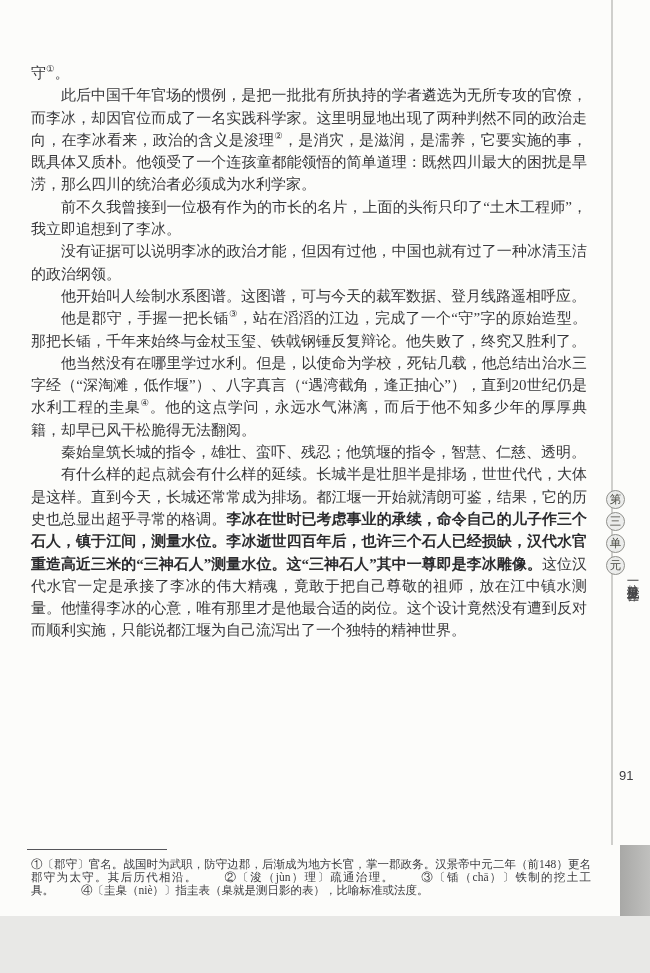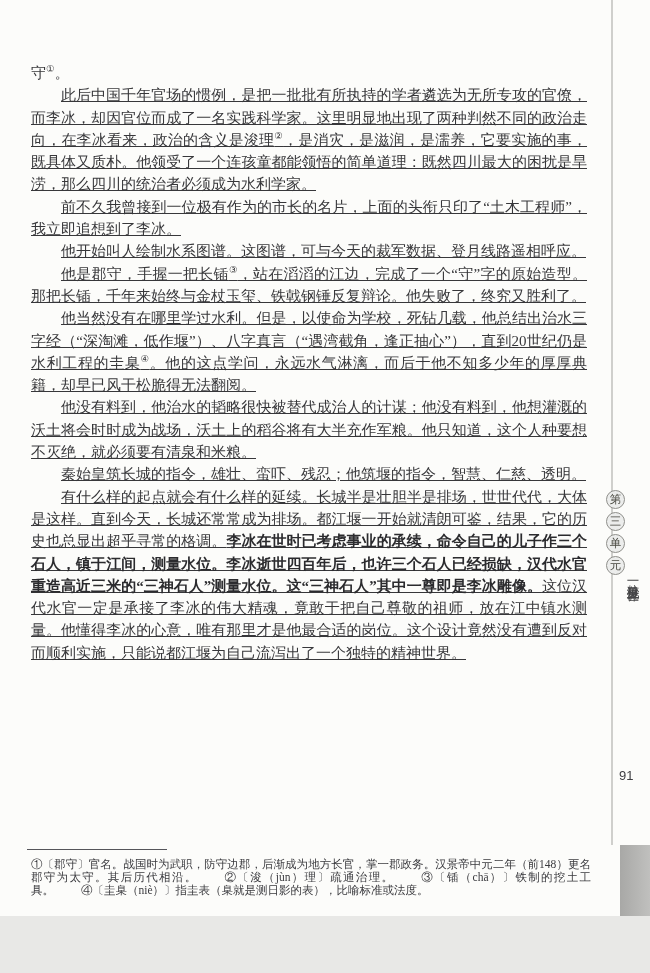--- a/index.html
+++ b/index.html
@@ -15,21 +15,21 @@
     color: var(--ink, #37373a);
   }
 
   .body-text {
     position: absolute;
     left: 31px; top: 62px; width: 556px;
     font-size: 15px; line-height: 22.3px;
     text-align: justify;
   }
   .para { text-align: justify; }
-  .para.indent { text-indent: 2em; text-decoration: underline; }
+  .para.indent { text-indent: 2em; }
   .para sup {
     font-size: 9.5px;
     vertical-align: super;
     line-height: 0;
   }
   .para .bold { font-weight: bold; color: #2b2b2e; }
 
   .footnote-sep {
     position: absolute;
     left: 27px; top: 849px; width: 140px; height: 0;
@@ -88,24 +88,24 @@
 </style>
 </head>
 <body>
 
 <div class="page">
 
   <main class="body-text">
       <p class="para"><span>守</span><sup>①</sup><span>。</span></p>
       <p class="para indent"><span>此后中国千年官场的惯例，是把一批批有所执持的学者遴选为无所专攻的官僚，而李冰，却因官位而成了一名实践科学家。这里明显地出现了两种判然不同的政治走向，在李冰看来，政治的含义是浚理</span><sup>②</sup><span>，是消灾，是滋润，是濡养，它要实施的事，既具体又质朴。他领受了一个连孩童都能领悟的简单道理：既然四川最大的困扰是旱涝，那么四川的统治者必须成为水利学家。</span></p>
       <p class="para indent"><span>前不久我曾接到一位极有作为的市长的名片，上面的头衔只印了“土木工程师”，我立即追想到了李冰。</span></p>
+      <p class="para indent"><span>没有证据可以说明李冰的政治才能，但因有过他，中国也就有过了一种冰清玉洁的政治纲领。</span></p>
       <p class="para indent"><span>他开始叫人绘制水系图谱。这图谱，可与今天的裁军数据、登月线路遥相呼应。</span></p>
       <p class="para indent"><span>他是郡守，手握一把长锸</span><sup>③</sup><span>，站在滔滔的江边，完成了一个“守”字的原始造型。那把长锸，千年来始终与金杖玉玺、铁戟钢锤反复辩论。他失败了，终究又胜利了。</span></p>
       <p class="para indent"><span>他当然没有在哪里学过水利。但是，以使命为学校，死钻几载，他总结出治水三字经（“深淘滩，低作堰”）、八字真言（“遇湾截角，逢正抽心”），直到20世纪仍是水利工程的圭臬</span><sup>④</sup><span>。他的这点学问，永远水气淋漓，而后于他不知多少年的厚厚典籍，却早已风干松脆得无法翻阅。</span></p>
-      <p class="para indent"><span>他没有料到，他治水的韬略很快被替代成治人的计谋；他没有料到，他想灌溉的沃土将会时时成为战场，沃土上的稻谷将有大半充作军粮。他只知道，这个人种要想不灭绝，就必须要有清泉和米粮。</span></p>
       <p class="para indent"><span>秦始皇筑长城的指令，雄壮、蛮吓、残忍；他筑堰的指令，智慧、仁慈、透明。</span></p>
       <p class="para indent"><span>有什么样的起点就会有什么样的延续。长城半是壮胆半是排场，世世代代，大体是这样。直到今天，长城还常常成为排场。都江堰一开始就清朗可鉴，结果，它的历史也总显出超乎寻常的格调。</span><span class="bold">李冰在世时已考虑事业的承续，命令自己的儿子作三个石人，镇于江间，测量水位。李冰逝世四百年后，也许三个石人已经损缺，汉代水官重造高近三米的“三神石人”测量水位。这“三神石人”其中一尊即是李冰雕像。</span><span>这位汉代水官一定是承接了李冰的伟大精魂，竟敢于把自己尊敬的祖师，放在江中镇水测量。他懂得李冰的心意，唯有那里才是他最合适的岗位。这个设计竟然没有遭到反对而顺利实施，只能说都江堰为自己流泻出了一个独特的精神世界。</span></p>
     </main>
 
   <div class="footnote-sep"></div>
 
   <div class="footnotes"><span class="footnote-item">①〔郡守〕官名。战国时为武职，防守边郡，后渐成为地方长官，掌一郡政务。汉景帝中元二年（前148）更名郡守为太守。其后历代相沿。</span><span class="footnote-item">②〔浚（jùn）理〕疏通治理。</span><span class="footnote-item">③〔锸（chā）〕铁制的挖土工具。</span><span class="footnote-item">④〔圭臬（niè）〕指圭表（臬就是测日影的表），比喻标准或法度。</span></div>
 
   <div class="margin-rule"></div>
 

